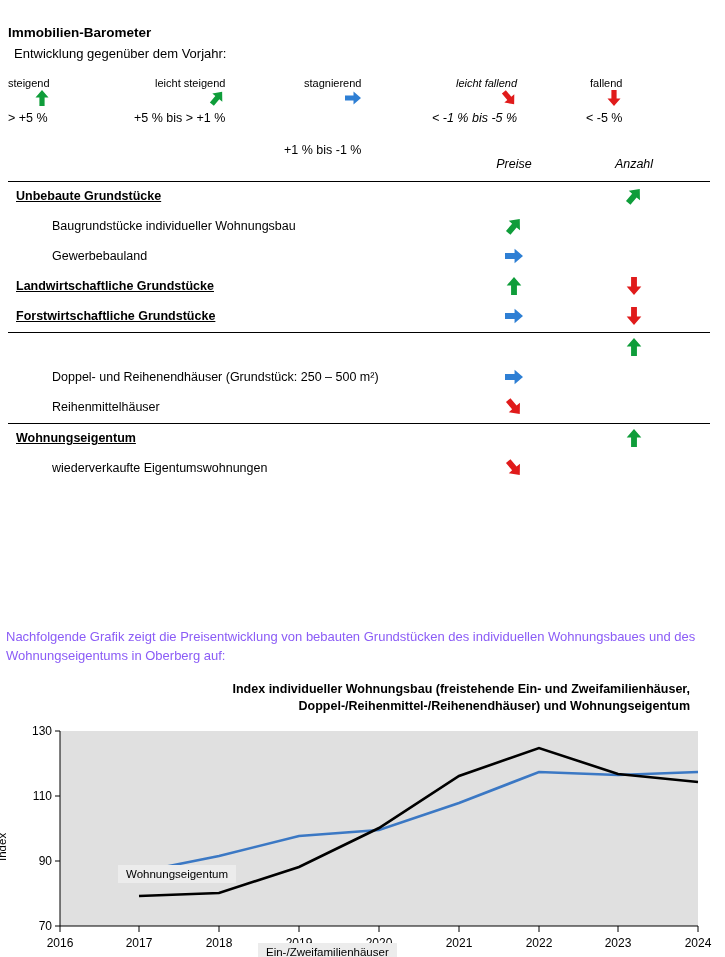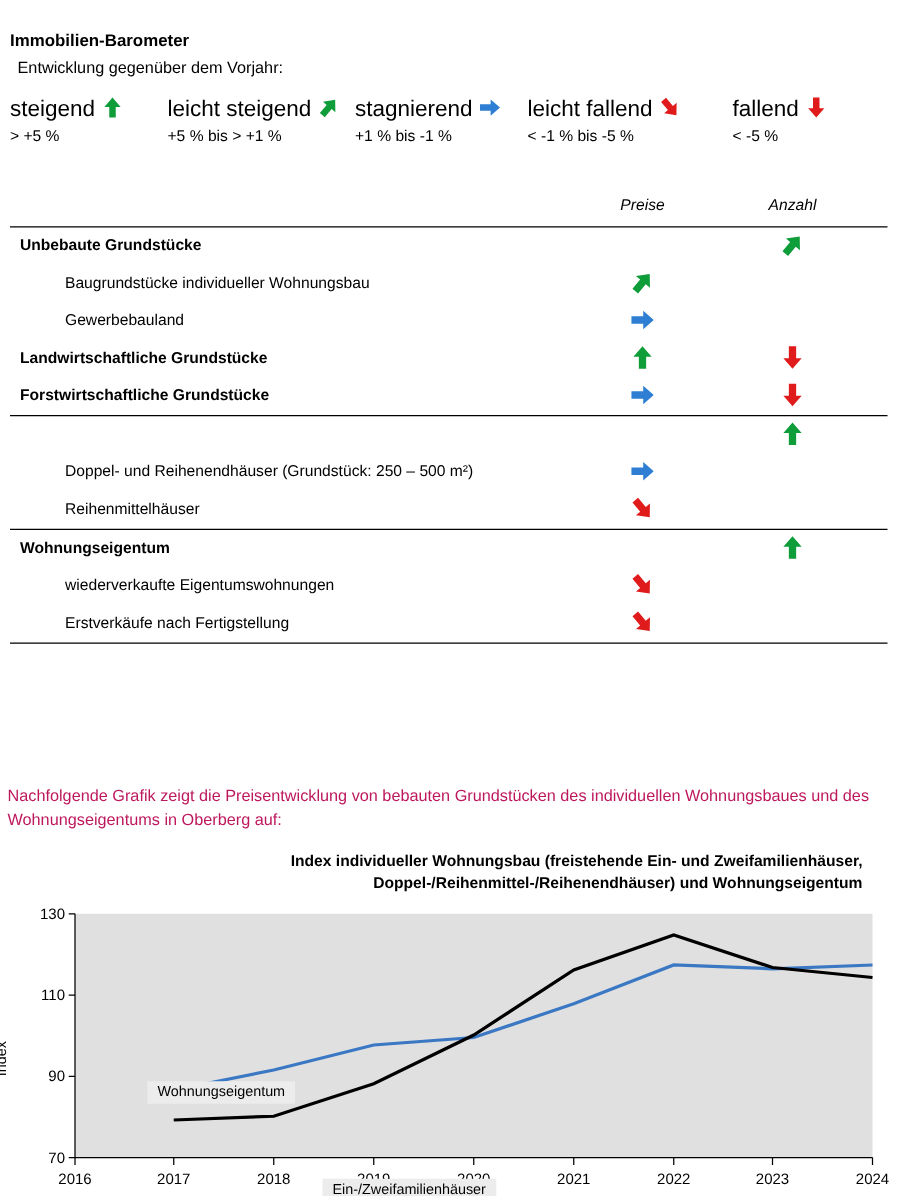--- a/index.html
+++ b/index.html
@@ -46,23 +46,23 @@
     width: 700px;
     display: flex;
     flex-direction: row;
   }
   .legend-item {
     display: flex;
     flex-direction: column;
   }
   .legend-top {
     display: flex;
-    flex-direction: row;
-    align-items: flex-start;
-    font-size: 18px;
+    flex-direction: column;
+    align-items: flex-end;
+    font-size: 11px;
     white-space: nowrap;
   }
   .legend-label { }
   .legend-arrow {
     margin-left: 6px;
     display: inline-block;
     width: 16px;
     height: 18px;
   }
   .legend-range {
@@ -102,20 +102,21 @@
     height: 30px;
   }
   .row .rlabel {
     position: absolute;
     top: 7px;
     font-size: 12.5px;
   }
   .row.group .rlabel {
     left: 8px;
     font-weight: bold;
+    text-decoration: underline;
   }
   .row.sub .rlabel {
     left: 44px;
     font-weight: normal;
   }
   .row .cell-preise {
     position: absolute;
     left: 466px;
     top: 3px;
     width: 80px;
@@ -139,21 +140,21 @@
   }
 
   
   .para {
     position: absolute;
     left: 6px;
     top: 608px;
     width: 712px;
     font-size: 13px;
     line-height: 19px;
-    color: #be185d;
+    color: #8b5cf6;
   }
 
   
   .chart-area {
     position: absolute;
     left: 0px;
     top: 662px;
     width: 725px;
     height: 295px;
   }
@@ -220,35 +221,35 @@
           <svg width="16" height="18" viewBox="0 0 16 18">
               <g transform="rotate(40 8 9)">
                 <path d="M8 1 L14.5 8.5 L10.6 8.5 L10.6 17 L5.4 17 L5.4 8.5 L1.5 8.5 Z" fill="#0f9d3a"></path>
               </g>
             </svg>
         </span>
       </div>
       <div class="legend-range">+5 % bis &gt; +1 %</div>
     </div>
 
-    <div class="legend-item" style="position:absolute;left:276px;">
+    <div class="legend-item" style="position:absolute;left:276px;gap:32px;">
       <div class="legend-top">
         <span class="legend-label">stagnierend</span>
         <span class="legend-arrow">
           <svg width="16" height="18" viewBox="0 0 16 18">
               <g transform="rotate(90 8 9)">
                 <path d="M8 1 L14.5 8.5 L10.6 8.5 L10.6 17 L5.4 17 L5.4 8.5 L1.5 8.5 Z" fill="#2e7fd4"></path>
               </g>
             </svg>
         </span>
       </div>
       <div class="legend-range">+1 % bis -1 %</div>
     </div>
 
-    <div class="legend-item" style="position:absolute;left:414px;">
+    <div class="legend-item" style="position:absolute;left:424px;font-style:italic;">
       <div class="legend-top">
         <span class="legend-label">leicht fallend</span>
         <span class="legend-arrow">
           <svg width="16" height="18" viewBox="0 0 16 18">
               <g transform="rotate(140 8 9)">
                 <path d="M8 1 L14.5 8.5 L10.6 8.5 L10.6 17 L5.4 17 L5.4 8.5 L1.5 8.5 Z" fill="#e01b1b"></path>
               </g>
             </svg>
         </span>
       </div>
@@ -421,33 +422,20 @@
           <svg width="18" height="22" viewBox="0 0 16 18">
               <g transform="rotate(140 8 9)">
                 <path d="M8 1 L14.5 8.5 L10.6 8.5 L10.6 17 L5.4 17 L5.4 8.5 L1.5 8.5 Z" fill="#e01b1b"></path>
               </g>
             </svg>
         </span>
       </div>
       <div class="cell-anzahl"></div>
     </div>
 
-    <div class="row sub rule-bottom">
-      <div class="rlabel">Erstverkäufe nach Fertigstellung</div>
-      <div class="cell-preise">
-        <span class="arrow-box">
-          <svg width="18" height="22" viewBox="0 0 16 18">
-              <g transform="rotate(140 8 9)">
-                <path d="M8 1 L14.5 8.5 L10.6 8.5 L10.6 17 L5.4 17 L5.4 8.5 L1.5 8.5 Z" fill="#e01b1b"></path>
-              </g>
-            </svg>
-        </span>
-      </div>
-      <div class="cell-anzahl"></div>
-    </div>
 
   </div>
 
   <div class="para">Nachfolgende Grafik zeigt die Preisentwicklung von bebauten Grundstücken des individuellen Wohnungsbaues und des Wohnungseigentums in Oberberg auf:</div>
 
   <div class="chart-area">
 
     <div class="chart-title">Index individueller Wohnungsbau (freistehende Ein- und Zweifamilienhäuser, Doppel-/Reihenmittel-/Reihenendhäuser) und Wohnungseigentum</div>
 
     <div class="chart-svg-holder">

